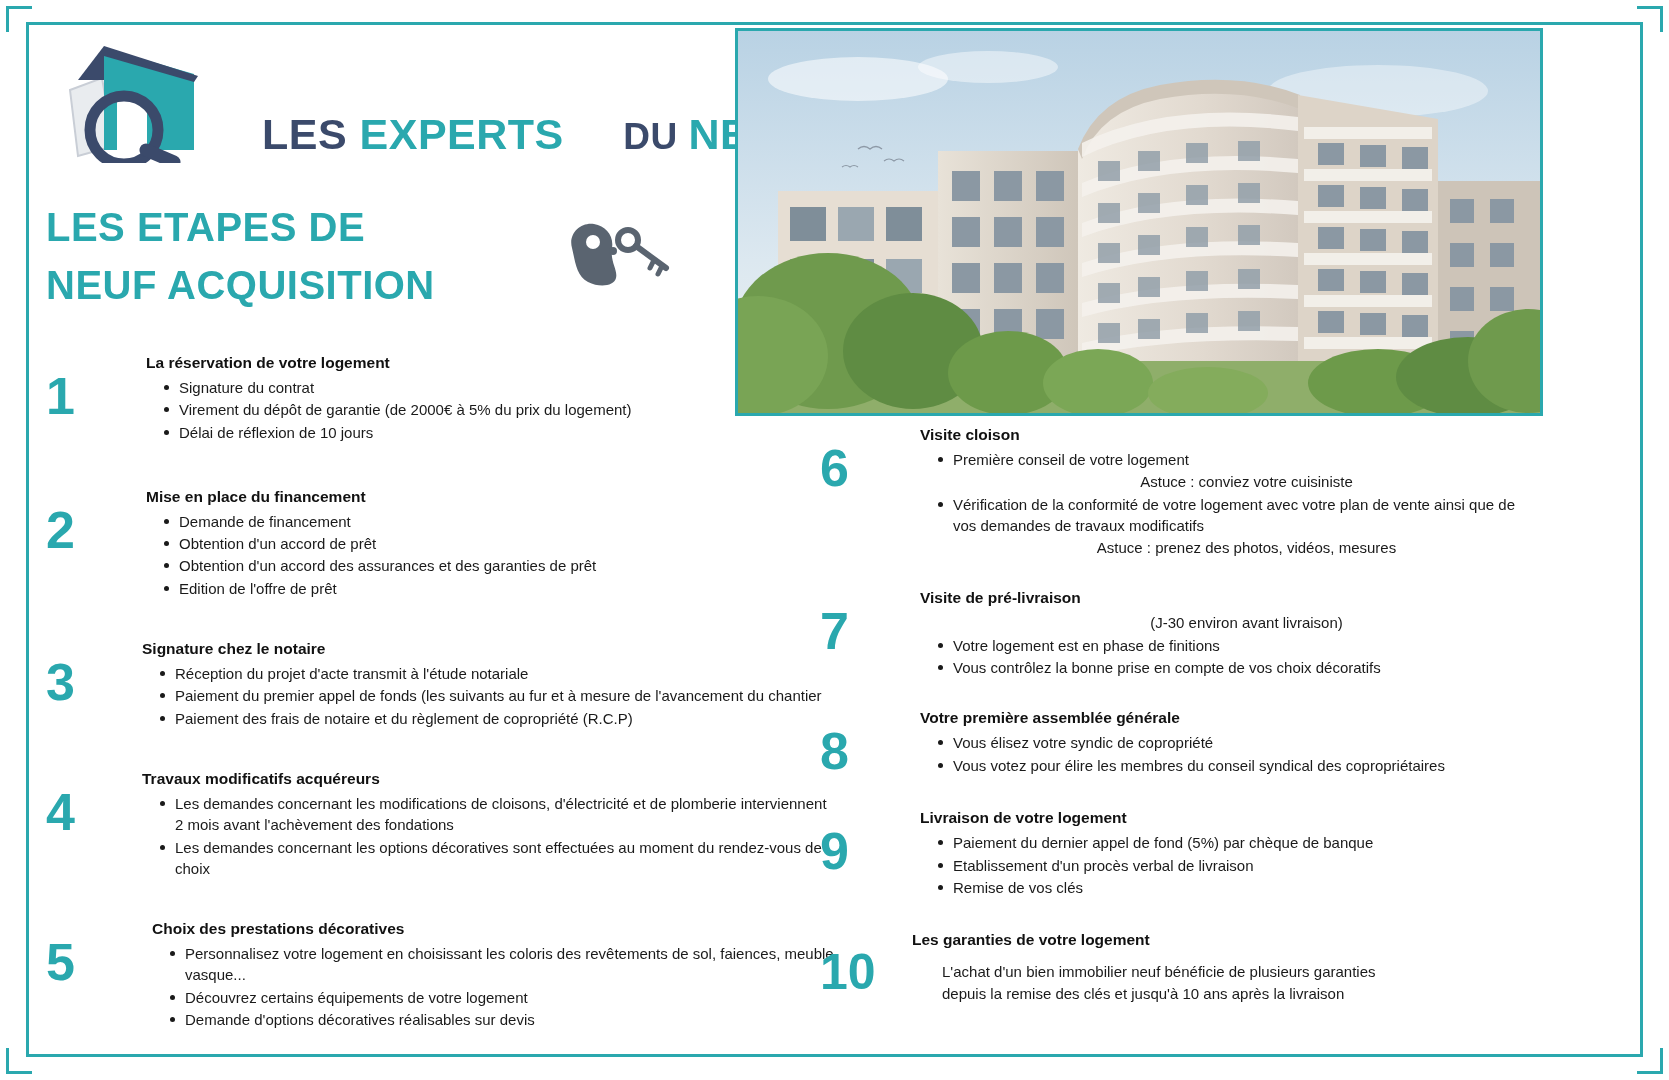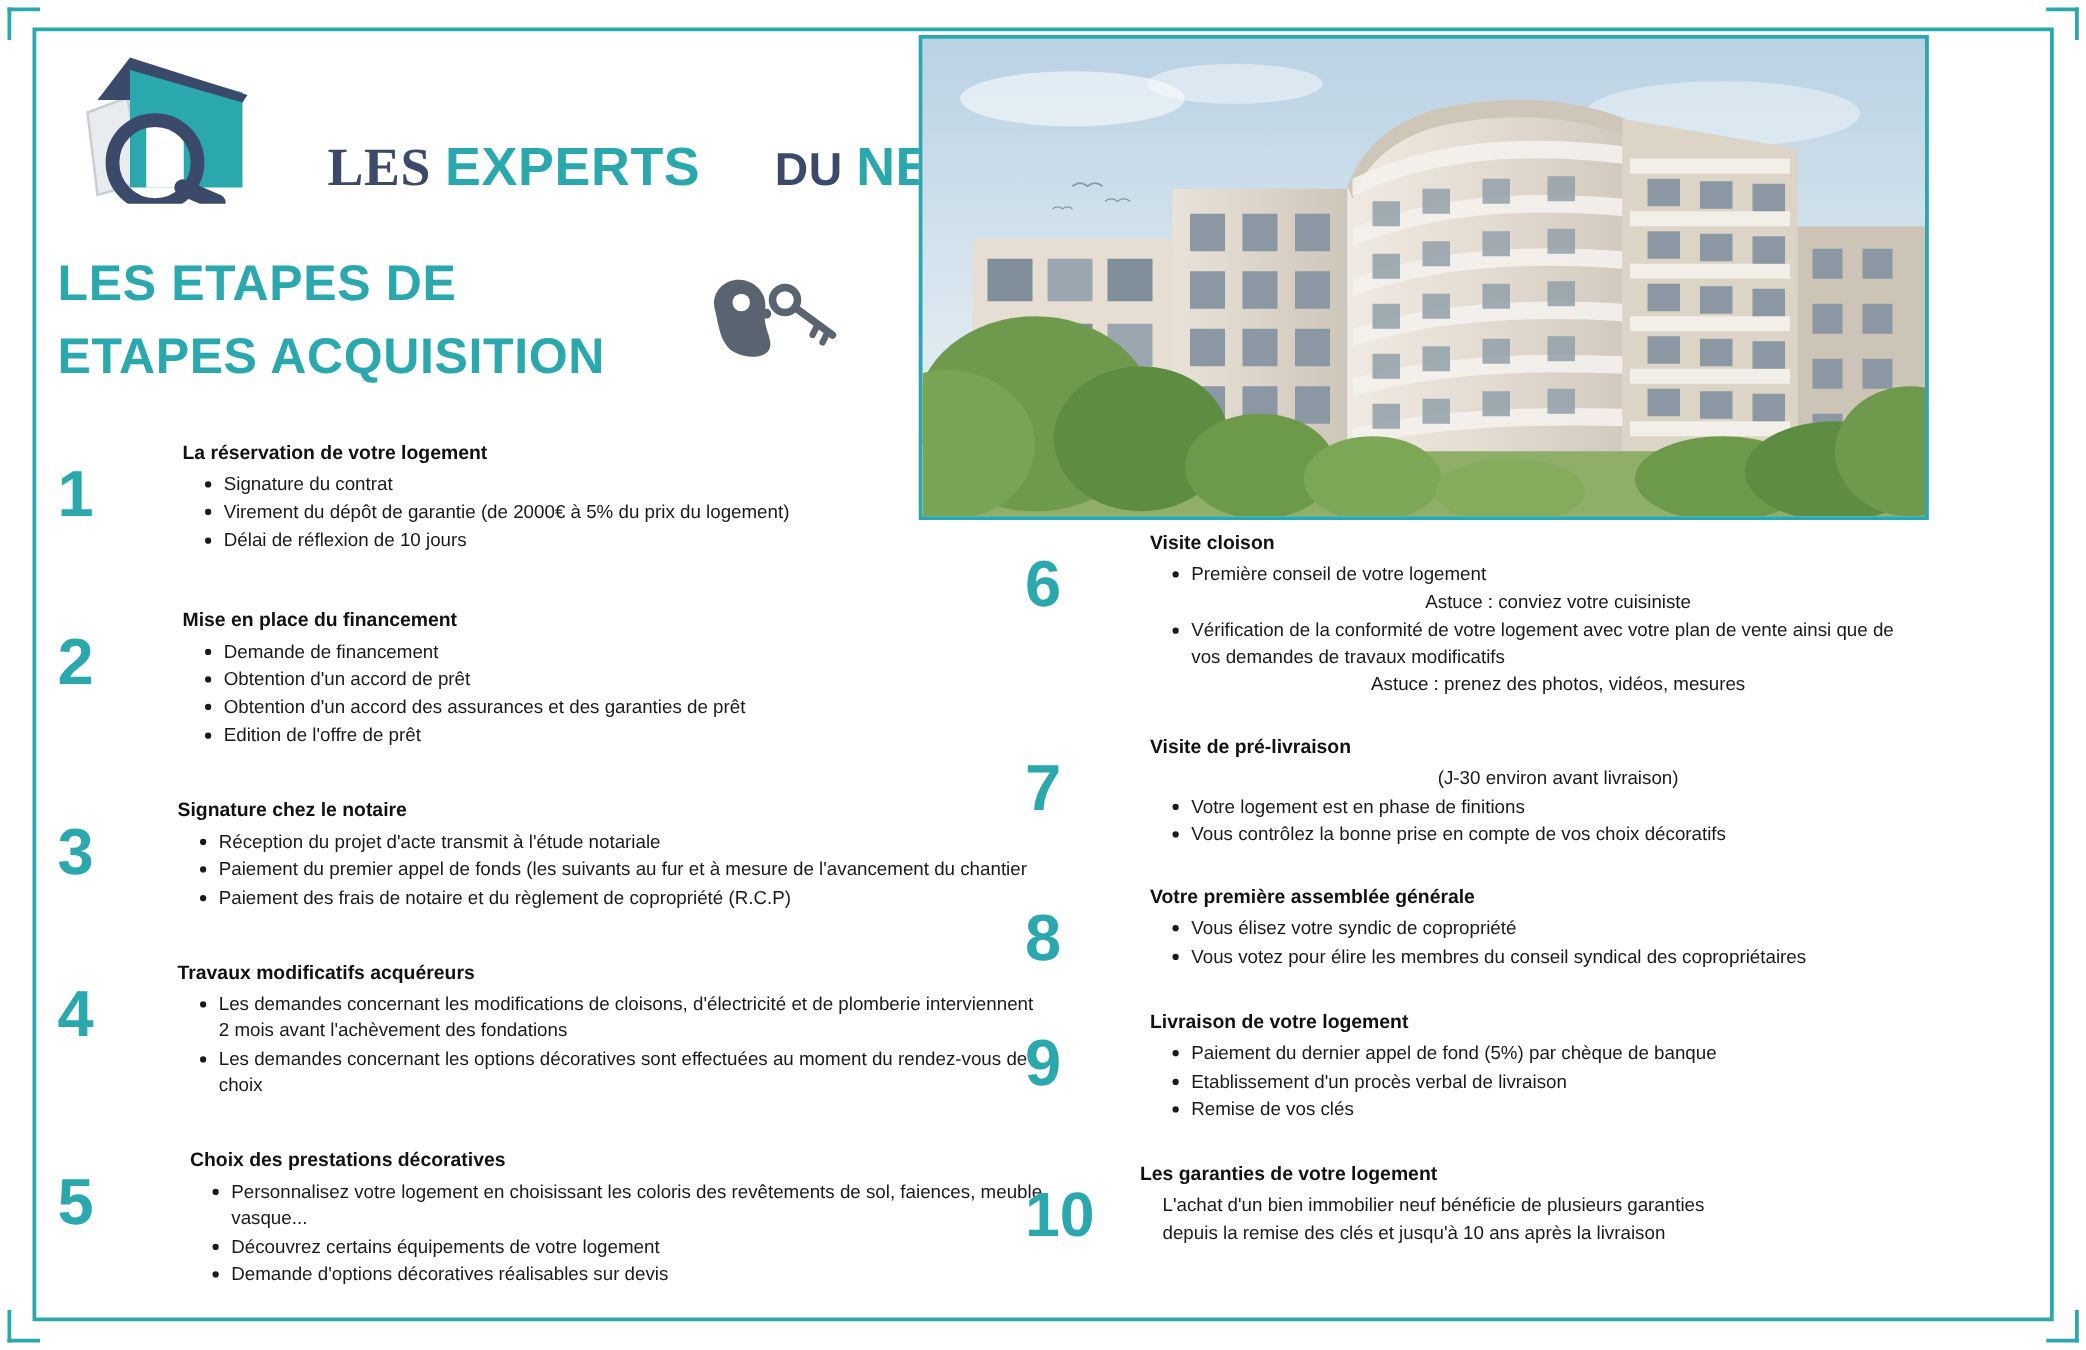--- a/index.html
+++ b/index.html
@@ -36,21 +36,21 @@
   }
   .logo-svg { position: absolute; left: 0; top: 0; }
   .logo-text {
     position: absolute;
     left: 200px; top: 72px;
     font-size: 43px;
     font-weight: bold;
     letter-spacing: 0.5px;
     white-space: nowrap;
   }
-  .logo-les { color: #3b4a6b; font-family: Liberation Serif, serif; }
+  .logo-les { color: #3b4a6b; }
   .logo-experts { color: #2aa8ae; }
   .logo-du { color: #3b4a6b; font-size: 37px; margin-left: 47px; }
   .logo-neuf { color: #2aa8ae; }
 
   .main-title {
     position: absolute;
     left: 46px; top: 198px;
     color: #2aa8ae;
     font-size: 40px;
     font-weight: bold;
@@ -108,21 +108,21 @@
   .step li.bullet::before {
     content: "";
     position: absolute;
     left: 0; top: 8px;
     width: 5px; height: 5px;
     border-radius: 50%;
     background: #1a1a1a;
   }
   .step li.nobullet { padding-left: 15px; text-align: center; }
   .step p.plain {
-    margin: 0;
+    margin: 12px;
     font-size: 15px;
     line-height: 1.42;
     color: #1a1a1a;
     padding-left: 33px;
   }
 
   
   .col-left .step { margin-bottom: 22px; }
   .col-left .step .body { padding-left: 38px; }
 
@@ -149,21 +149,21 @@
     <circle cx="62" cy="92" r="34" fill="none" stroke="#3b4a6b" stroke-width="11"></circle>
     <line x1="84" y1="112" x2="112" y2="124" stroke="#3b4a6b" stroke-width="13" stroke-linecap="round"></line>
   </svg>
   <div class="logo-text">
     <span class="logo-les">LES </span><span class="logo-experts">EXPERTS </span><span class="logo-du">DU </span><span class="logo-neuf">NEUF</span>
   </div>
 </div>
 
 <div class="main-title">
   <div>LES ETAPES DE</div>
-  <div>ETAPES ACQUISITION</div>
+  <div>NEUF ACQUISITION</div>
 </div>
 
 <svg class="keys-icon" width="110" height="70" viewBox="0 0 110 70">
   <path d="M6 30 C2 16 14 4 28 6 C40 8 48 18 46 30 C44 44 52 52 50 60 C48 68 34 70 22 64 C10 58 9 42 6 30 Z" fill="#5a6470"></path>
   <circle cx="27" cy="24" r="7" fill="#ffffff"></circle>
   <circle cx="62" cy="22" r="10" fill="none" stroke="#5a6470" stroke-width="6"></circle>
   <path d="M70 28 L100 50" stroke="#5a6470" stroke-width="6" stroke-linecap="round"></path>
   <path d="M88 42 L84 50" stroke="#5a6470" stroke-width="5" stroke-linecap="round"></path>
   <path d="M96 48 L92 56" stroke="#5a6470" stroke-width="5" stroke-linecap="round"></path>
   <circle cx="47" cy="33" r="4" fill="#5a6470"></circle>

